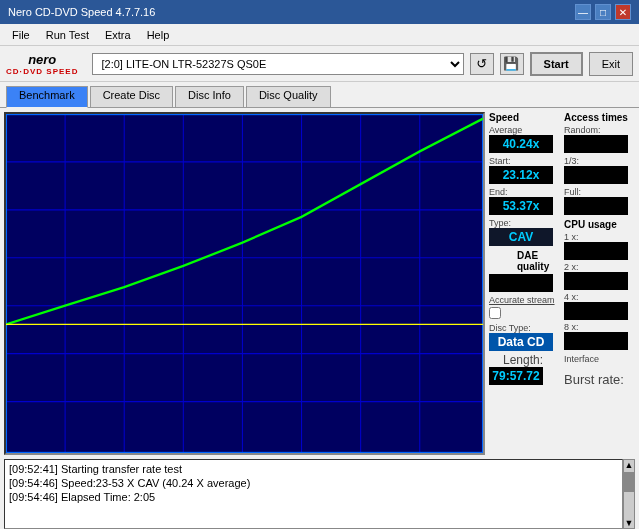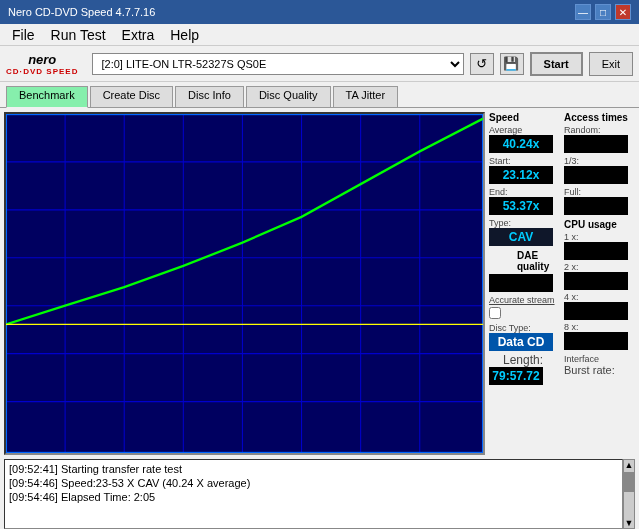--- a/index.html
+++ b/index.html
@@ -25,21 +25,21 @@
     
     .menu-bar {
       background: #f0f0f0;
       display: flex;
       gap: 0;
       padding: 2px 4px;
       border-bottom: 1px solid #ccc;
       height: 22px;
       align-items: center;
     }
-    .menu-item { padding: 2px 8px; cursor: pointer; font-size: 14px; }
+    .menu-item { padding: 2px 8px; cursor: pointer; font-size: 11px; }
 
     
     .toolbar {
       background: #f0f0f0;
       display: flex;
       align-items: center;
       padding: 4px 6px;
       gap: 6px;
       border-bottom: 1px solid #ccc;
       height: 36px;
@@ -71,21 +71,21 @@
       display: flex;
       background: #f0f0f0;
       padding: 4px 6px 0;
       border-bottom: 1px solid #999;
       height: 26px;
     }
     .tab {
       padding: 2px 12px; border: 1px solid #999; border-bottom: none;
       background: #ddd; cursor: pointer; font-size: 11px; margin-right: 2px;
     }
-    .tab.active { background: #86efac; border-bottom: 1px solid #f0f0f0; margin-bottom: -1px; z-index: 1; }
+    .tab.active { background: #3b82f6; border-bottom: 1px solid #f0f0f0; margin-bottom: -1px; z-index: 1; }
 
     
     .main-content {
       display: flex;
       height: calc(529px - 24px - 22px - 36px - 26px - 70px);
       background: #f0f0f0;
     }
 
     
     .chart-area {
@@ -171,21 +171,20 @@
   <div class="toolbar-icon-btn">💾</div>
   <button class="start-btn">Start</button>
   <button class="exit-btn">Exit</button>
 </div>
 
 <div class="tabs">
   <div class="tab active">Benchmark</div>
   <div class="tab">Create Disc</div>
   <div class="tab">Disc Info</div>
   <div class="tab">Disc Quality</div>
-  <div class="tab">TA Jitter</div>
 </div>
 
 <div class="main-content">
 
   <div class="chart-area">
     <svg class="chart" viewBox="0 0 460 290" preserveAspectRatio="none">
 
       <rect width="460" height="290" fill="#000060"></rect>
 
       <line x1="0" y1="0" x2="0" y2="290" stroke="#0000cc" stroke-width="1"></line>
@@ -281,21 +280,21 @@
         <div style="font-size:9px;color:#444;">1 x:</div>
         <div class="panel-value" style="background:#000;color:#00ccff;margin-bottom:2px;"></div>
         <div style="font-size:9px;color:#444;">2 x:</div>
         <div class="panel-value" style="background:#000;color:#00ccff;margin-bottom:2px;"></div>
         <div style="font-size:9px;color:#444;">4 x:</div>
         <div class="panel-value" style="background:#000;color:#00ccff;margin-bottom:2px;"></div>
         <div style="font-size:9px;color:#444;">8 x:</div>
         <div class="panel-value" style="background:#000;color:#00ccff;margin-bottom:4px;"></div>
 
         <div style="font-size:9px;color:#444;">Interface</div>
-        <div style="font-size:11px;color:#444;">Burst rate:</div>
+        <div style="font-size:13px;color:#444;margin-top:8px;">Burst rate:</div>
       </div>
     </div>
 
   </div>
 </div>
 
 <div class="log-wrapper">
   <div class="log-inner">
     <div class="log-entry">[09:52:41]  Starting transfer rate test</div>
     <div class="log-entry">[09:54:46]  Speed:23-53 X CAV (40.24 X average)</div>

